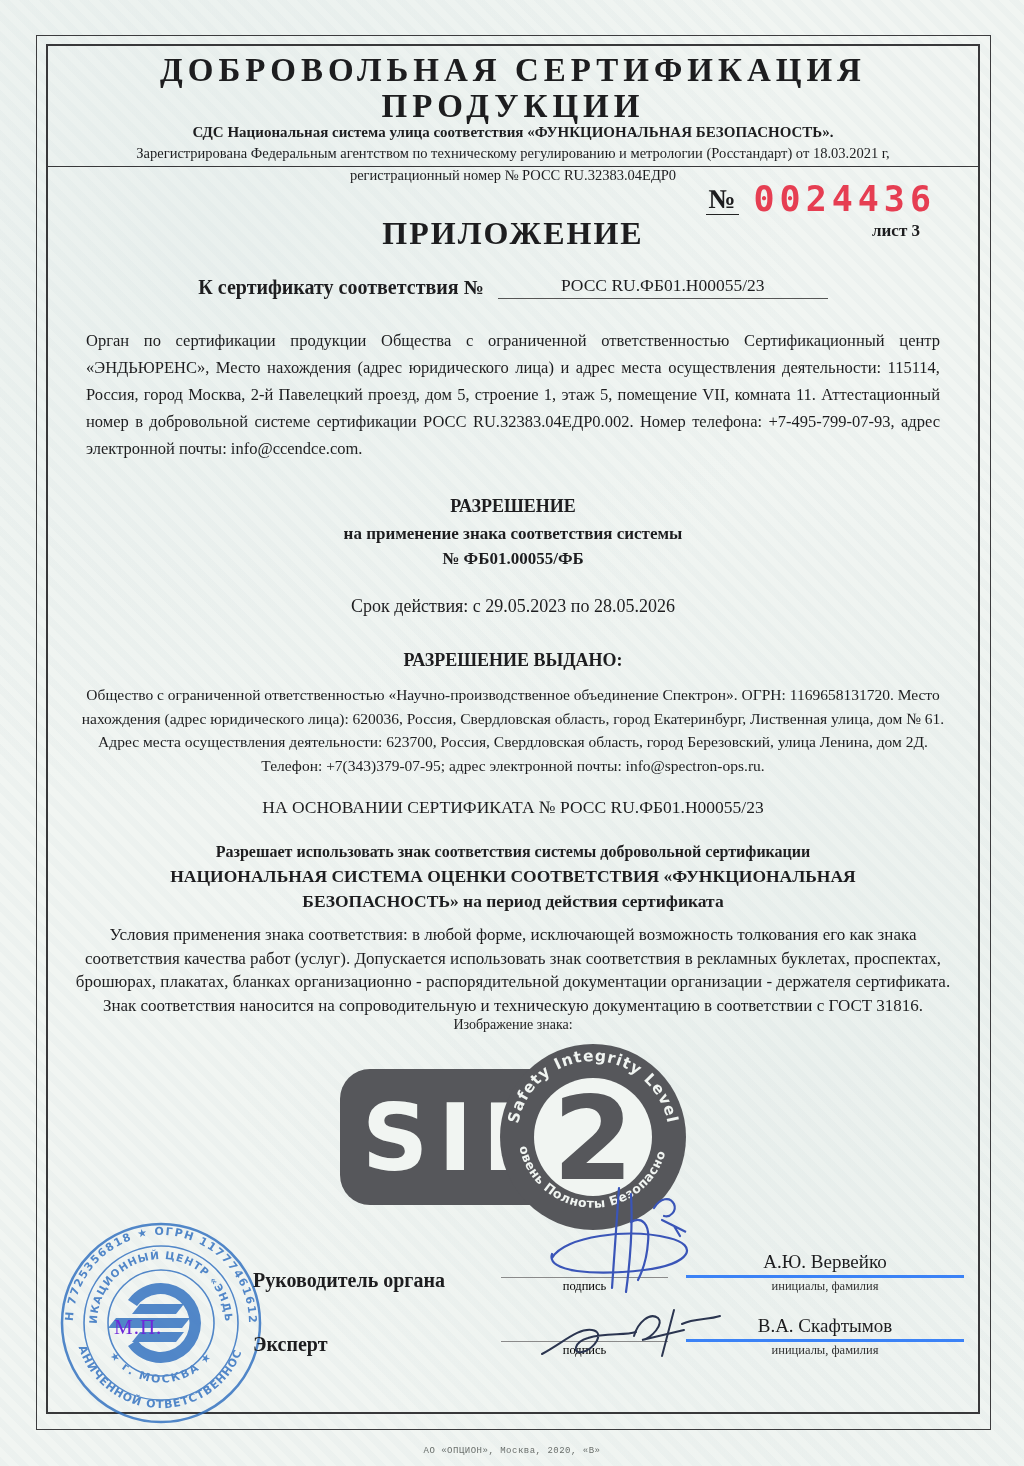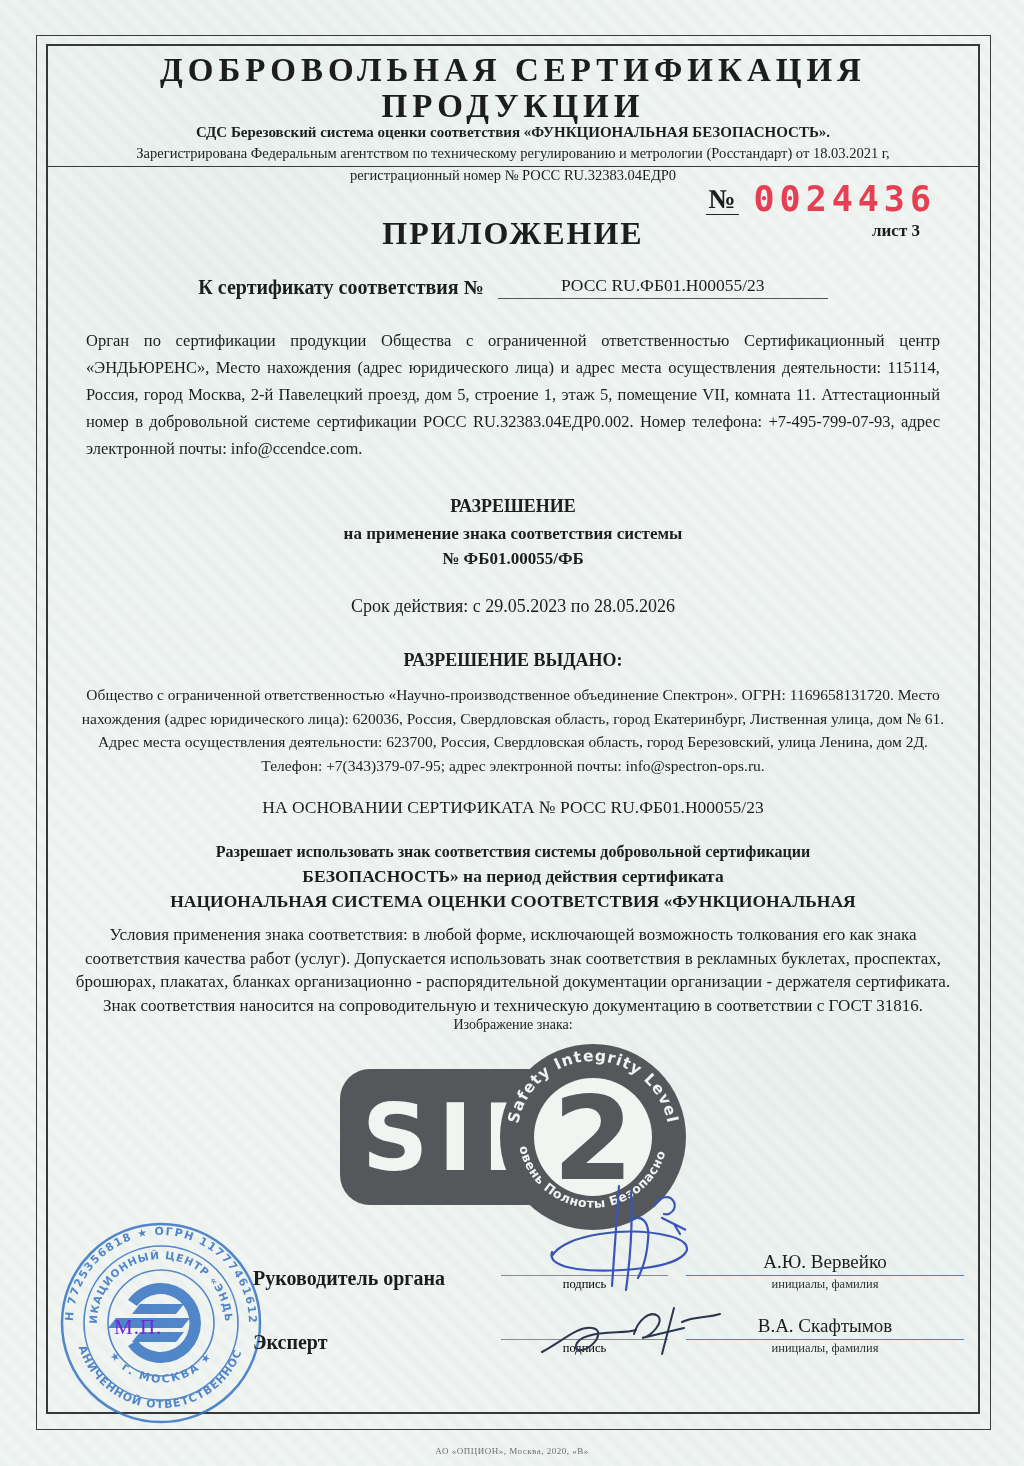--- a/index.html
+++ b/index.html
@@ -53,38 +53,38 @@
   .sig-sec{position:absolute;left:0;right:0;bottom:14px;height:175px;}
   .sig-row{position:absolute;left:205px;right:14px;display:flex;align-items:flex-end;}
   .sig-row1{top:28px;}
   .sig-row2{top:92px;}
   .role{width:248px;font-size:20px;font-weight:bold;padding-bottom:2px;}
   .sig-line{flex:1;position:relative;margin:0 18px 0 0;}
   .sig-line .rule{border-bottom:1px solid #8a8a8a;height:0;}
   .sig-line .lbl{text-align:center;font-size:12.5px;color:#000000;margin-top:1px;}
   .sig-svg{position:absolute;left:20%;bottom:-6px;pointer-events:none;}
   .name-block{width:278px;}
-  .name{font-size:19px;text-align:center;border-bottom:1px solid #3b82f6;padding-bottom:2px;}
+  .name{font-size:19px;text-align:center;border-bottom:3px solid #3b82f6;padding-bottom:2px;}
   .name-lbl{text-align:center;font-size:12.5px;color:#333;margin-top:1px;}
   
   .stamp{position:absolute;left:6px;top:-12px;width:214px;height:230px;}
   .mp{position:absolute;left:60px;top:104px;font-size:21px;color:#6d28d9;letter-spacing:1px;z-index:3;}
   
-  .footer{position:absolute;left:0;right:0;bottom:10px;text-align:center;font-family:Liberation Serif, serif;font-size:9px;color:#6a6f6c;letter-spacing:.5px;}
+  .footer{position:absolute;left:0;right:0;bottom:10px;text-align:center;font-family:Liberation Mono, monospace;font-size:9px;color:#6a6f6c;letter-spacing:.5px;}
 </style>
 </head>
 <body>
 
 <div class="frame-outer"></div>
 
 <div class="inner">
 
   <div class="hdr">
     <div class="hdr-title">ДОБРОВОЛЬНАЯ СЕРТИФИКАЦИЯ ПРОДУКЦИИ</div>
-    <div class="hdr-sub">СДС Березовский система оценки соответствия «ФУНКЦИОНАЛЬНАЯ БЕЗОПАСНОСТЬ».</div>
+    <div class="hdr-sub">СДС Национальная система улица соответствия «ФУНКЦИОНАЛЬНАЯ БЕЗОПАСНОСТЬ».</div>
     <div class="hdr-reg">Зарегистрирована Федеральным агентством по техническому регулированию и метрологии (Росстандарт) от 18.03.2021 г,</div>
     <div class="hdr-reg">регистрационный номер № РОСС RU.32383.04ЕДР0</div>
   </div>
 
   <div class="serial-row">
     <span class="serial-prefix">№</span>
     <span class="serial-num">0024436</span>
   </div>
 
   <div class="app-row">
@@ -105,22 +105,22 @@
 
   <div class="validity c">Срок действия: с 29.05.2023 по 28.05.2026</div>
 
   <div class="h-issued c">РАЗРЕШЕНИЕ ВЫДАНО:</div>
   <div class="p-issued">Общество с ограниченной ответственностью «Научно-производственное объединение Спектрон». ОГРН: 1169658131720. Место нахождения (адрес юридического лица): 620036, Россия, Свердловская область, город Екатеринбург, Лиственная улица, дом № 61. Адрес места осуществления деятельности: 623700, Россия, Свердловская область, город Березовский, улица Ленина, дом 2Д. Телефон: +7(343)379-07-95; адрес электронной почты: info@spectron-ops.ru.</div>
 
   <div class="basis c">НА ОСНОВАНИИ СЕРТИФИКАТА № РОСС RU.ФБ01.Н00055/23</div>
 
   <div class="grant c">
     <div class="grant-l1">Разрешает использовать знак соответствия системы добровольной сертификации</div>
+    <div class="grant-l2">НАЦИОНАЛЬНАЯ СИСТЕМА ОЦЕНКИ СООТВЕТСТВИЯ «ФУНКЦИОНАЛЬНАЯ</div>
     <div class="grant-l2">БЕЗОПАСНОСТЬ» на период действия сертификата</div>
-    <div class="grant-l2">НАЦИОНАЛЬНАЯ СИСТЕМА ОЦЕНКИ СООТВЕТСТВИЯ «ФУНКЦИОНАЛЬНАЯ</div>
   </div>
 
   <div class="p-cond">Условия применения знака соответствия: в любой форме, исключающей возможность толкования его как знака соответствия качества работ (услуг). Допускается использовать знак соответствия в рекламных буклетах, проспектах, брошюрах, плакатах, бланках организационно - распорядительной документации организации - держателя сертификата. Знак соответствия наносится на сопроводительную и техническую документацию в соответствии с ГОСТ 31816.</div>
 
   <div class="mark-label c">Изображение знака:</div>
 
   <div class="sil-wrap">
     <svg width="352" height="190" viewBox="0 0 352 190">
       <rect x="3" y="27" width="240" height="136" rx="30" fill="#56575b"></rect>
       <text x="25" y="128" font-family="DejaVu Sans, sans-serif" font-size="92" font-weight="bold" letter-spacing="10" fill="#f1f5f2">SIL</text>

